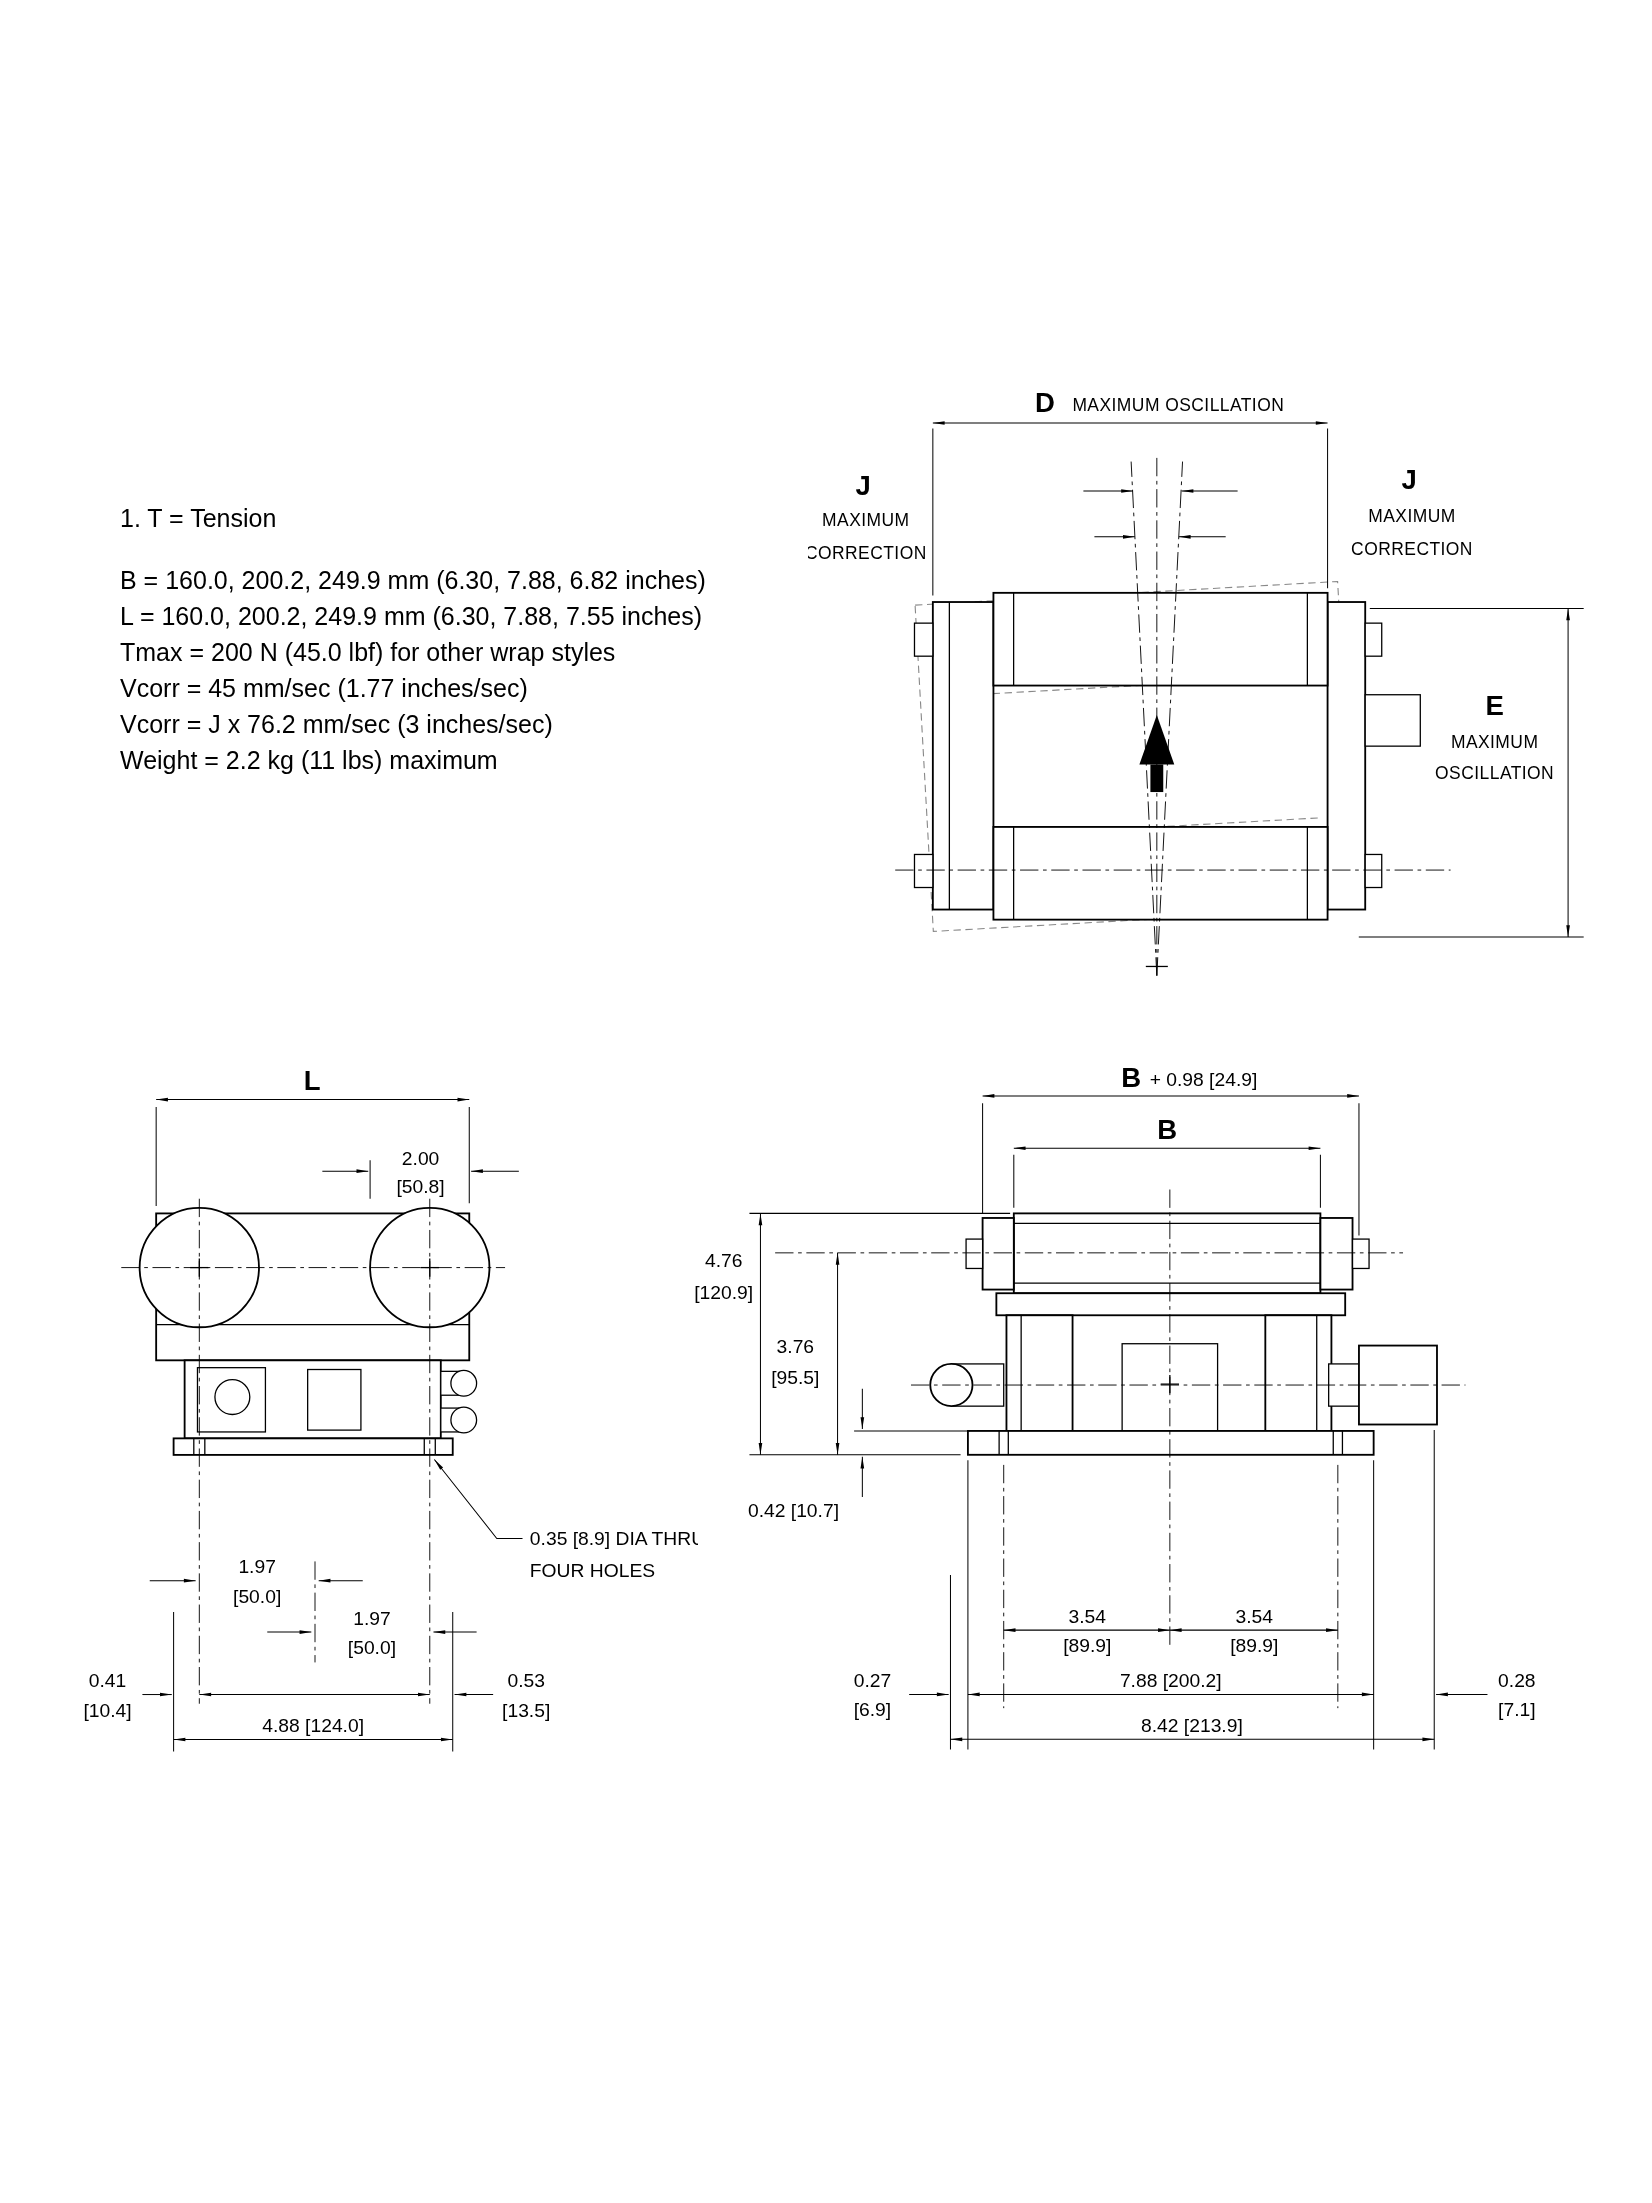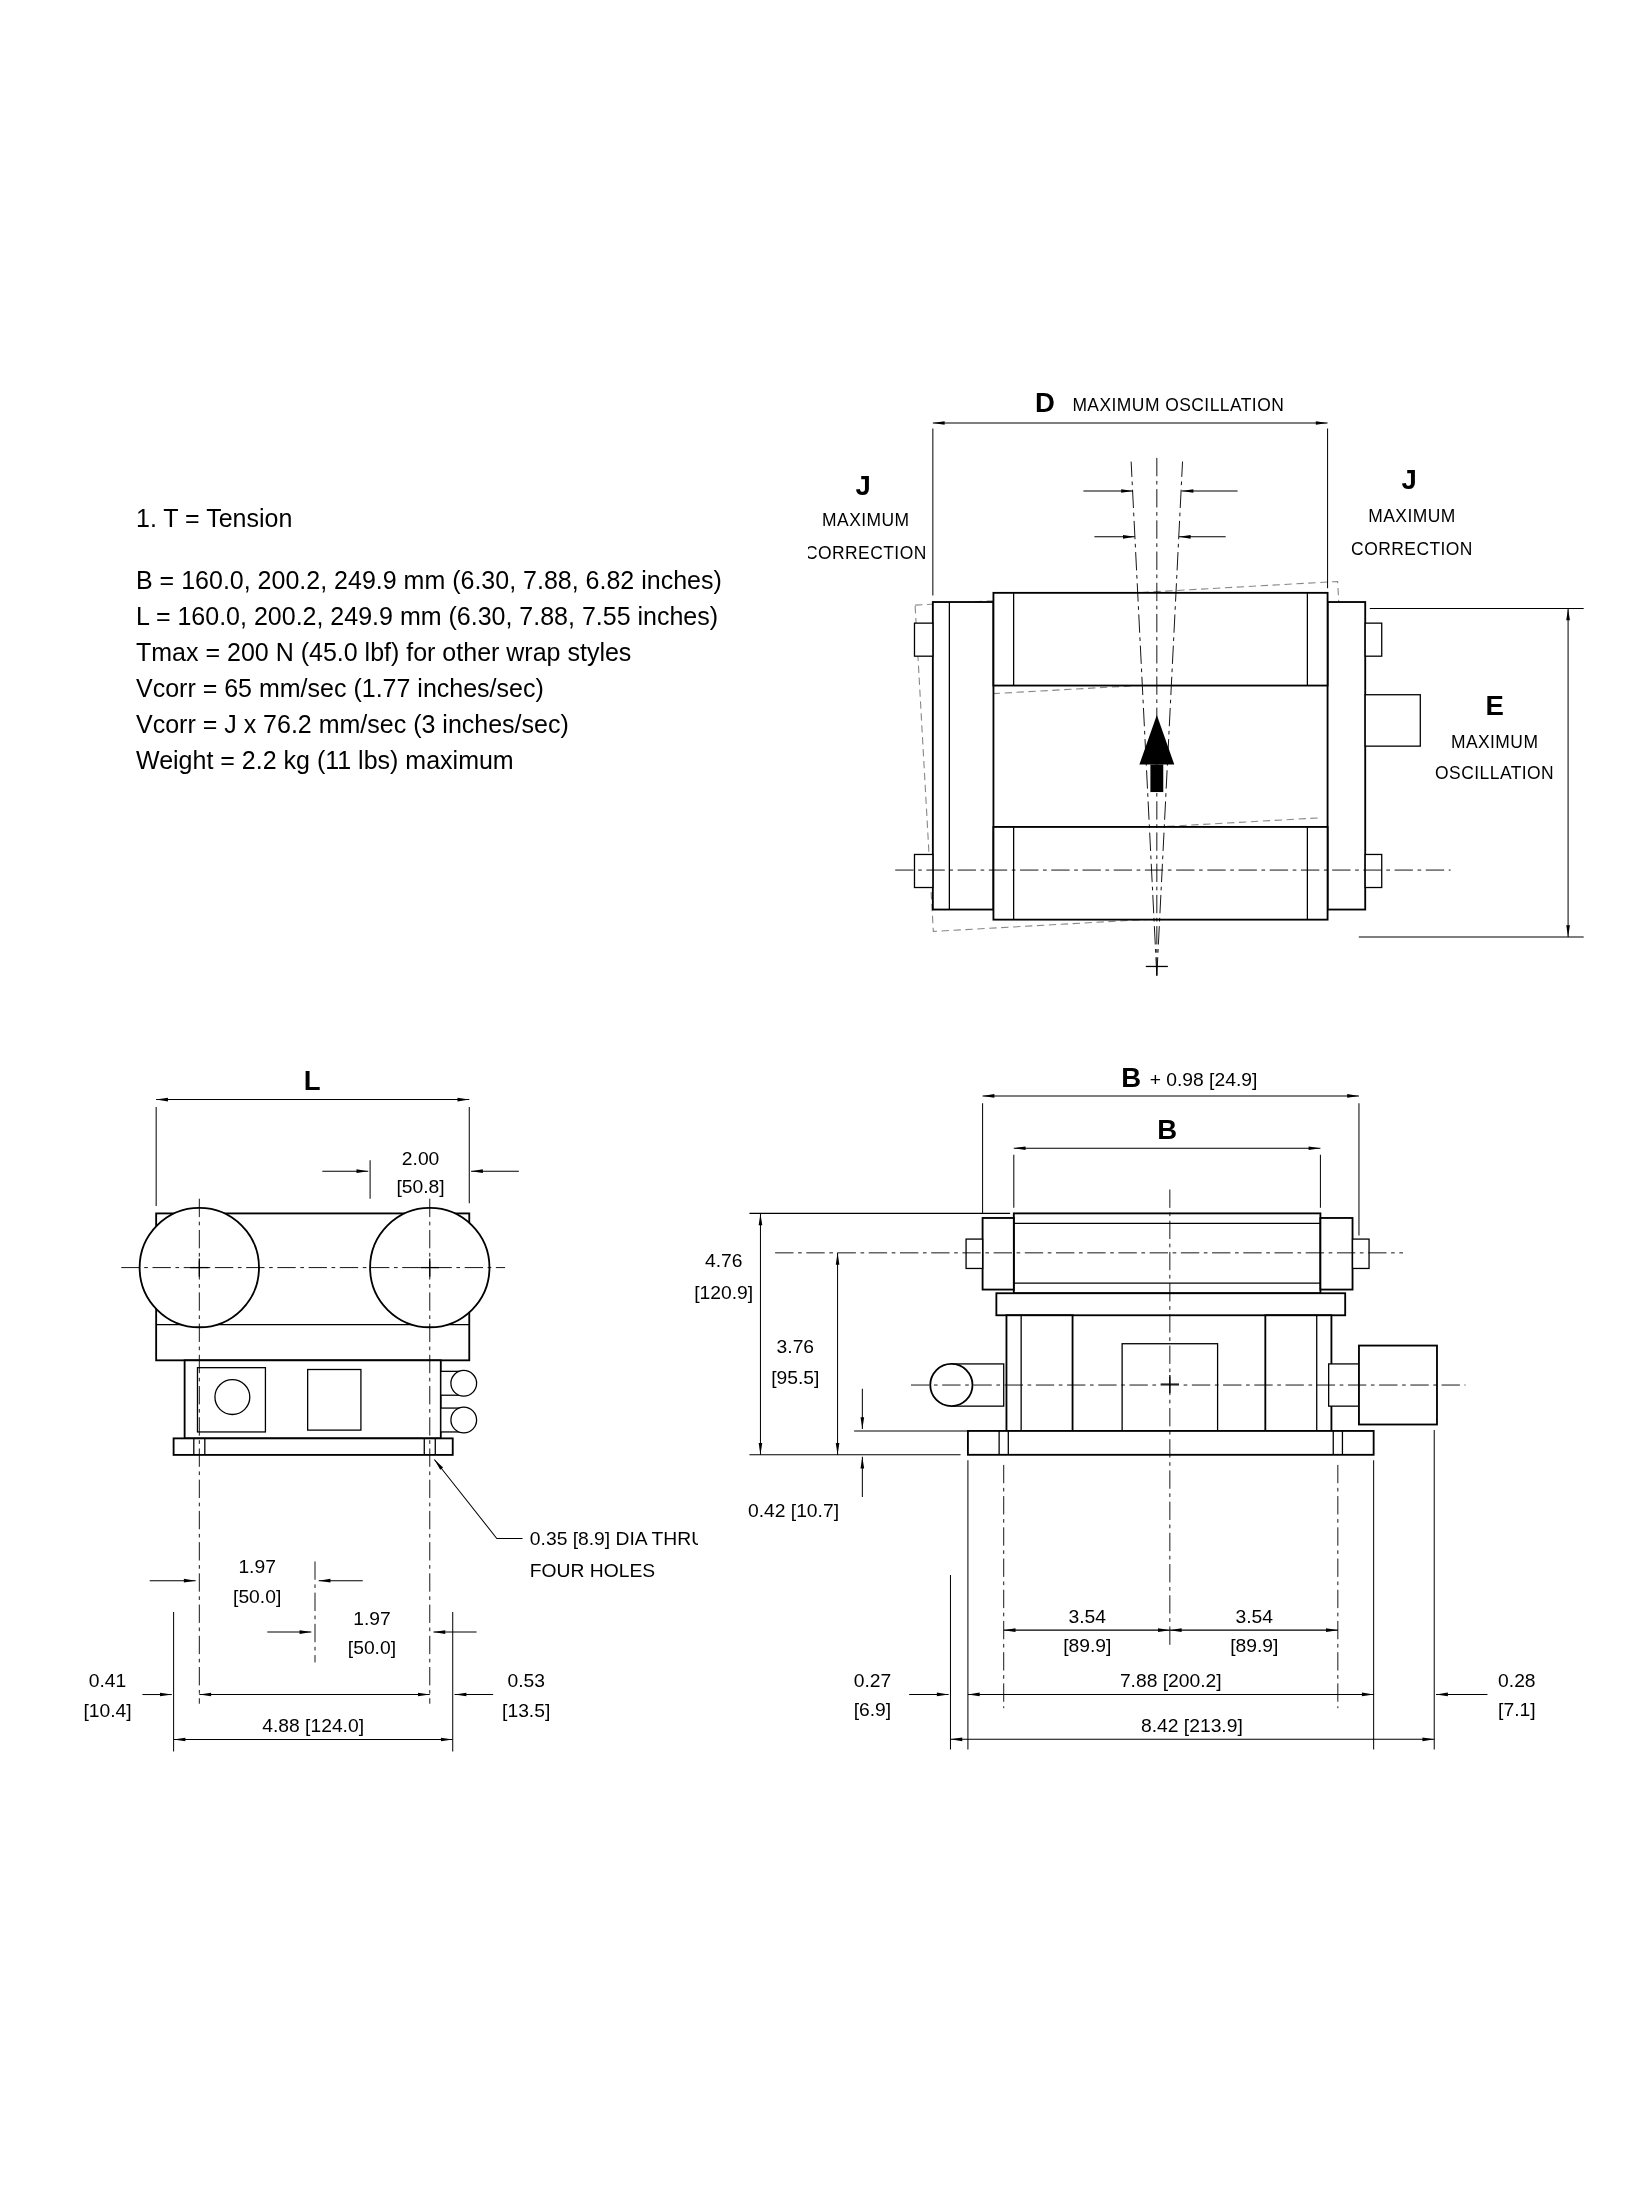--- a/index.html
+++ b/index.html
@@ -1,19 +1,19 @@
 <!DOCTYPE html>
 <html style="font-size:14.7px"><head>
 <meta charset="utf-8">
 <style>
   *{margin:0;padding:0;box-sizing:border-box}
   html,body{background:#fff}
   .page{position:relative;width:1653px;height:2204px;background:#fff;overflow:hidden;
         font-family:"Liberation Sans",sans-serif;color:#000}
-  .notes{position:absolute;left:136px;top:500px;font-size:25px;line-height:36px;color:#000}
+  .notes{position:absolute;left:120px;top:500px;font-size:25px;line-height:36px;color:#000}
   .spacer{height:26px}
   .view{position:absolute}
   .top-view{left:808px;top:386px;width:817px;height:634px}
   .side-view{left:78px;top:1061px;width:620px;height:707px}
   .front-view{left:683px;top:1061px;width:937px;height:716px}
   svg text{font-family:"Liberation Sans",sans-serif;fill:#000}
   .dim{font-size:21px}
   .big{font-size:30px;font-weight:bold}
   .lbl{font-size:19px;letter-spacing:.5px}
   .o2{fill:#fff;stroke:#000;stroke-width:2}
@@ -36,21 +36,21 @@
       </marker>
     </defs>
   </svg>
 
   <div class="notes">
     <div>1. T =  Tension</div>
     <div class="spacer"></div>
     <div>B = 160.0, 200.2, 249.9 mm (6.30, 7.88, 6.82 inches)</div>
     <div>L = 160.0, 200.2, 249.9 mm (6.30, 7.88, 7.55 inches)</div>
     <div>Tmax = 200 N (45.0 lbf) for other wrap styles</div>
-    <div>Vcorr = 65 mm/sec (1.77 inches/sec)</div>
+    <div>Vcorr = 45 mm/sec (1.77 inches/sec)</div>
     <div>Vcorr = J x 76.2 mm/sec (3 inches/sec)</div>
     <div>Weight = 2.2 kg (11 lbs) maximum</div>
   </div>
 
   <svg class="view top-view" viewBox="0 0 890 690">
 
     <g transform="rotate(-3.2 366 578)">
       <rect class="gh" x="136" y="225" width="461" height="356"></rect>
       <line class="gh" x1="202" y1="326" x2="566" y2="326"></line>
       <line class="gh" x1="202" y1="481" x2="566" y2="481"></line>

